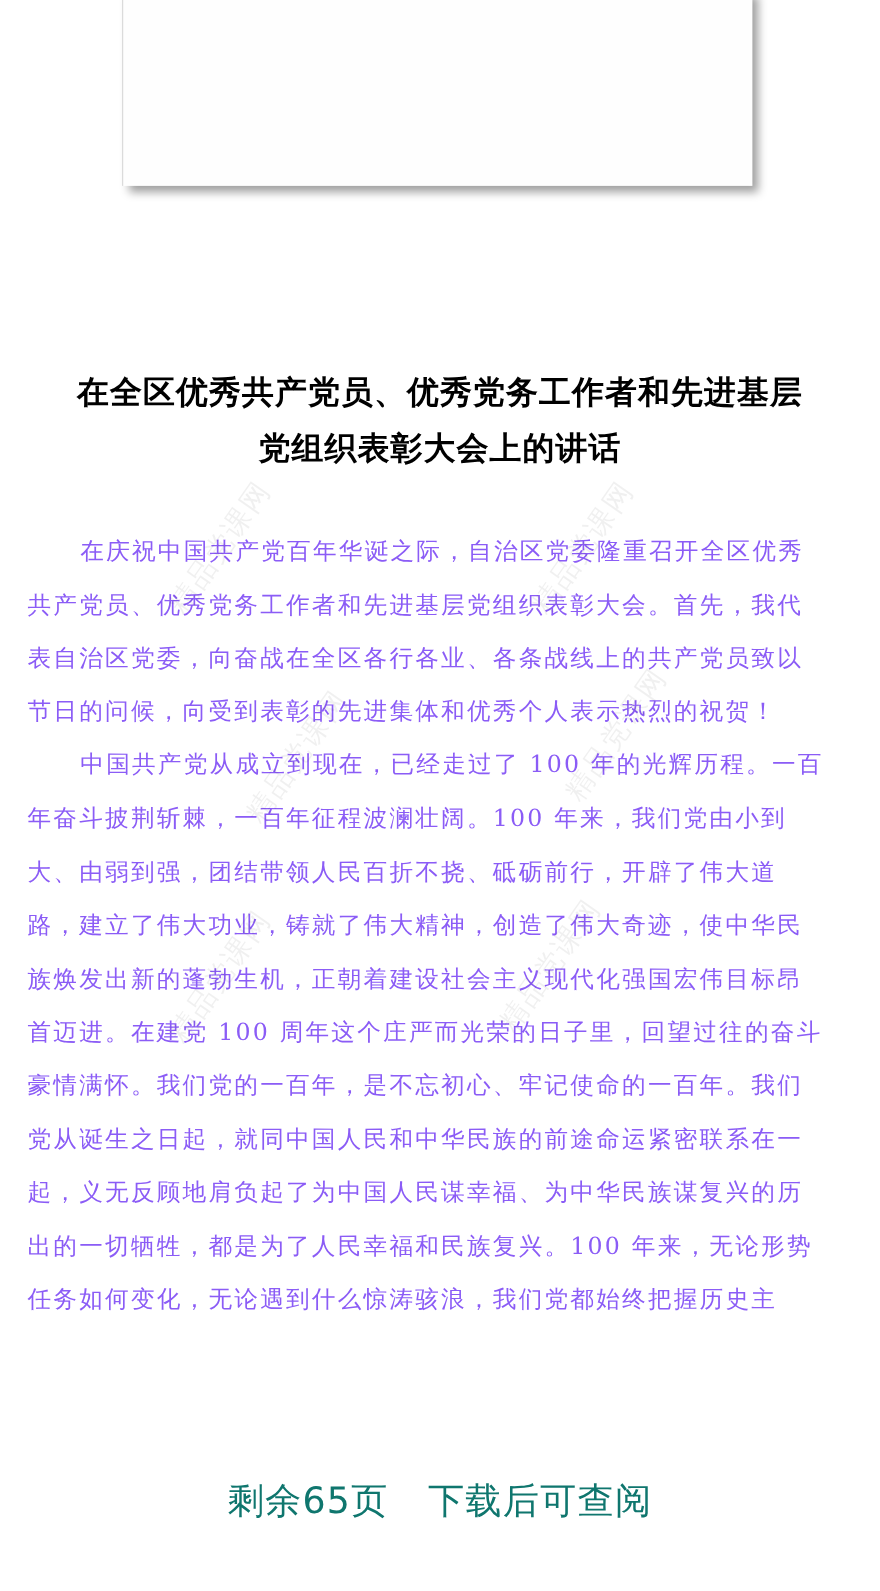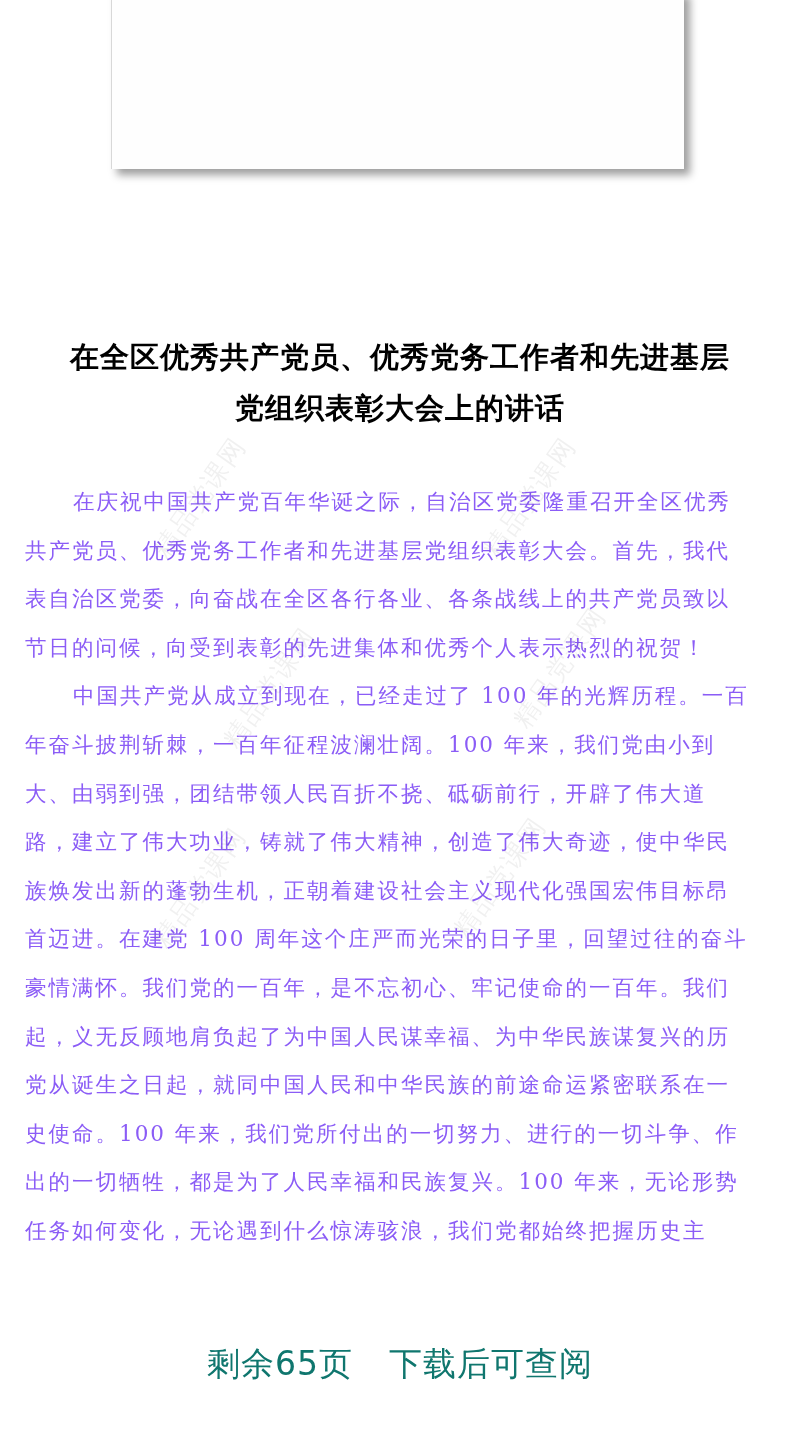--- a/index.html
+++ b/index.html
@@ -94,23 +94,22 @@
   <span class="line">共产党员、优秀党务工作者和先进基层党组织表彰大会。首先，我代</span>
   <span class="line">表自治区党委，向奋战在全区各行各业、各条战线上的共产党员致以</span>
   <span class="line">节日的问候，向受到表彰的先进集体和优秀个人表示热烈的祝贺！</span>
   <span class="line indent">中国共产党从成立到现在，已经走过了 100 年的光辉历程。一百</span>
   <span class="line">年奋斗披荆斩棘，一百年征程波澜壮阔。100 年来，我们党由小到</span>
   <span class="line">大、由弱到强，团结带领人民百折不挠、砥砺前行，开辟了伟大道</span>
   <span class="line">路，建立了伟大功业，铸就了伟大精神，创造了伟大奇迹，使中华民</span>
   <span class="line">族焕发出新的蓬勃生机，正朝着建设社会主义现代化强国宏伟目标昂</span>
   <span class="line">首迈进。在建党 100 周年这个庄严而光荣的日子里，回望过往的奋斗</span>
   <span class="line">豪情满怀。我们党的一百年，是不忘初心、牢记使命的一百年。我们</span>
+  <span class="line">党从诞生之日起，就同中国人民和中华民族的前途命运紧密联系在一</span>
   <span class="line">起，义无反顾地肩负起了为中国人民谋幸福、为中华民族谋复兴的历</span>
-  <span class="line">党从诞生之日起，就同中国人民和中华民族的前途命运紧密联系在一</span>
-  <span class="line">史使命。100 年来，我们党所付出的一切努力、进行的一切斗争、作</span>
   <span class="line">出的一切牺牲，都是为了人民幸福和民族复兴。100 年来，无论形势</span>
   <span class="line">任务如何变化，无论遇到什么惊涛骇浪，我们党都始终把握历史主</span>
 </div>
 
 <span class="watermark" style="left:130px; top:480px;">精品党课网</span>
 <span class="watermark" style="left:460px; top:480px;">精品党课网</span>
 <span class="watermark" style="left:200px; top:670px;">精品党课网</span>
 <span class="watermark" style="left:490px; top:650px;">精品党课网</span>
 <span class="watermark" style="left:130px; top:870px;">精品党课网</span>
 <span class="watermark" style="left:430px; top:860px;">精品党课网</span>

